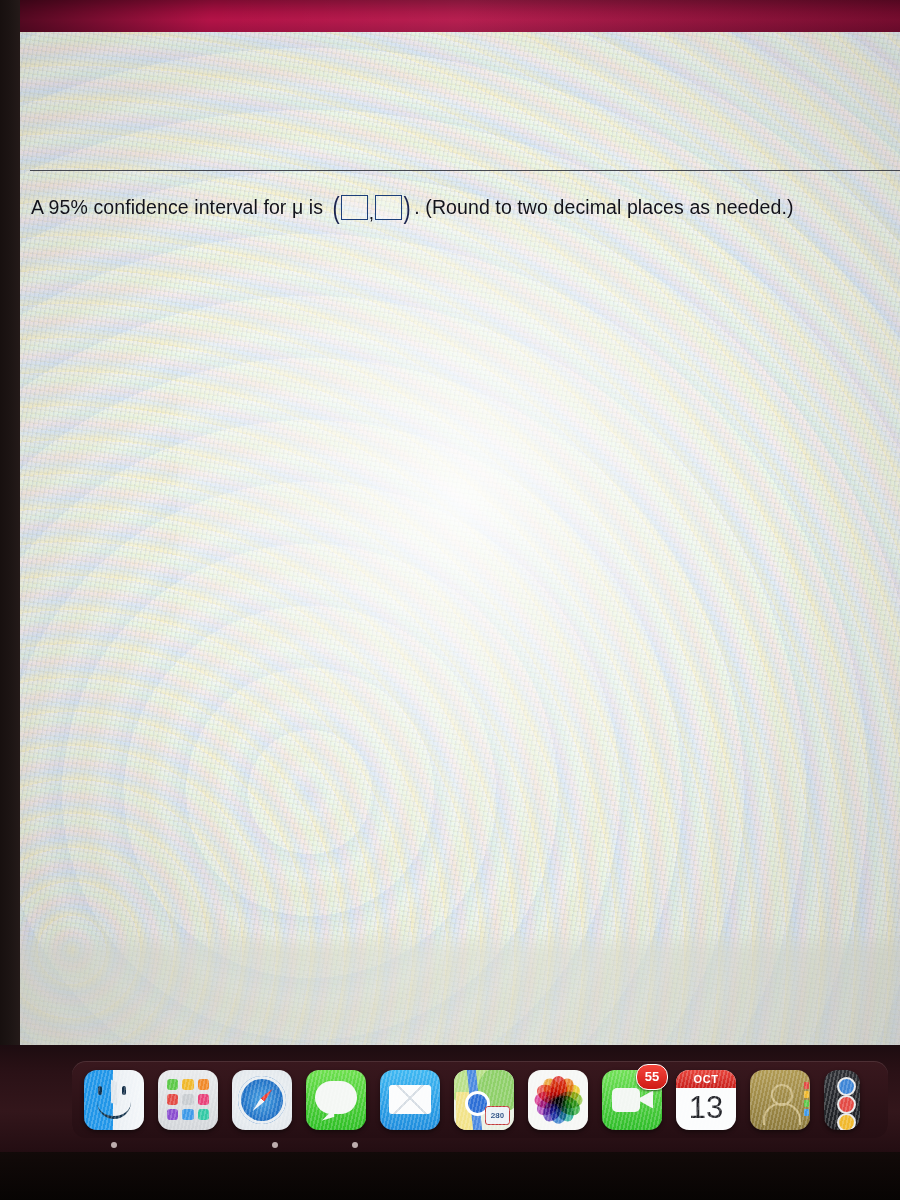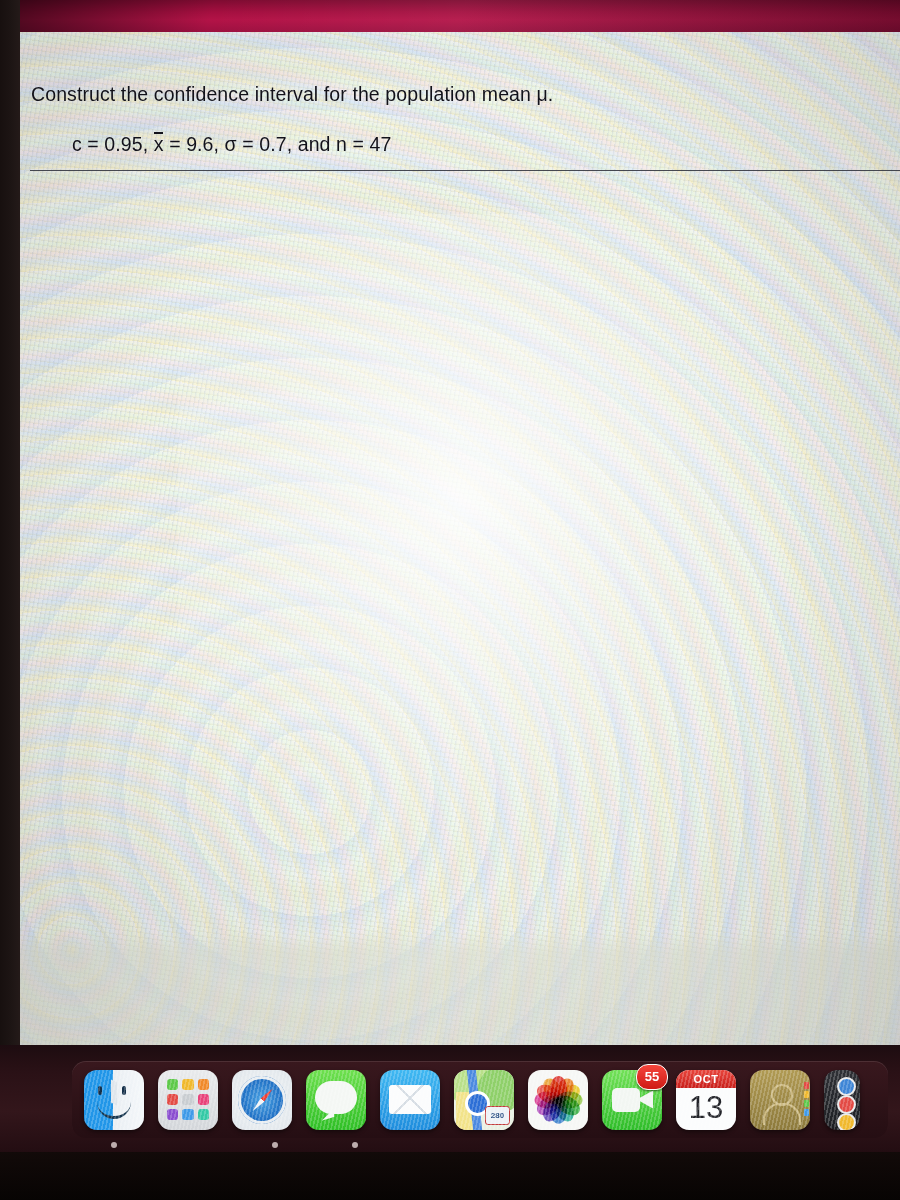--- a/index.html
+++ b/index.html
@@ -169,24 +169,29 @@
     <div class="moire-arcs"></div>
     <div class="moire-arcs2"></div>
     <div class="moire-dots"></div>
     <div class="bloom"></div>
     <div class="grey-strip"></div>
 
     <div class="divider"></div>
 
     <div class="content">
 
-      <div class="q-line l1">Construct the confidence interval for the population mean μ.</div>
-
-      <div class="q-line l2"><span>c = 0.95, </span><span class="xbar">x</span><span> = 9.6, σ = 0.7, and n = 47</span></div>
-
+
+
+      <div class="q-line l3"><span>A 95% confidence interval for μ is</span>&nbsp;<span class="ansgrp">
+            <span class="paren">(</span>
+            <span class="abox"></span>
+            <span class="comma">,</span>
+            <span class="abox"></span>
+            <span class="paren">)</span>
+          </span><span>.</span>&nbsp;<span>(Round to two decimal places as needed.)</span></div>
 
     </div>
     <div class="vignette"></div>
   </div>
 
   <div class="dockbar"></div>
   <div class="dockpanel"></div>
 
   <div class="dock-icons">
 

